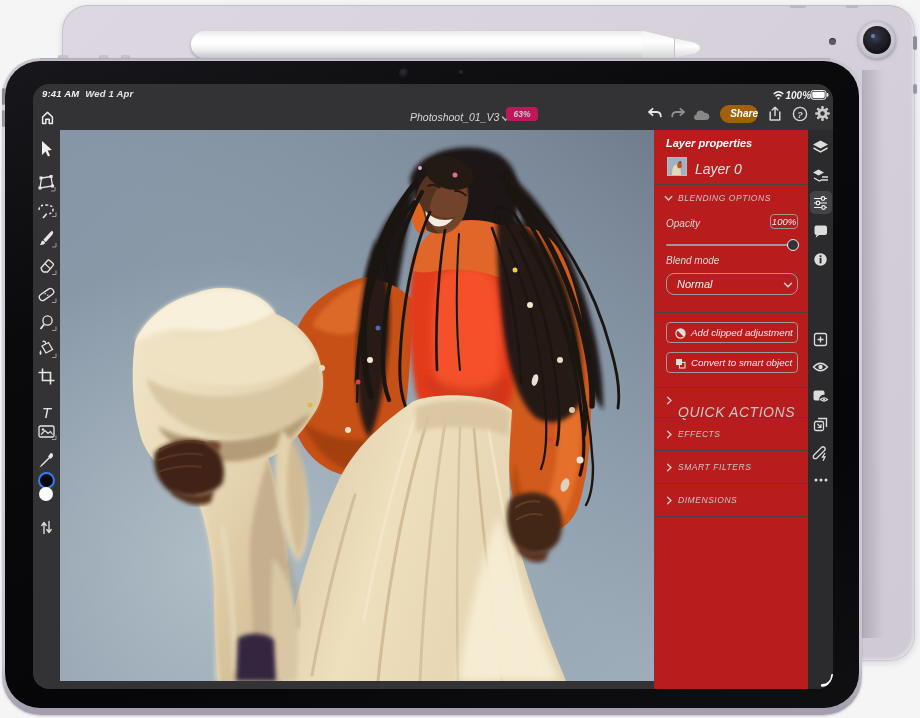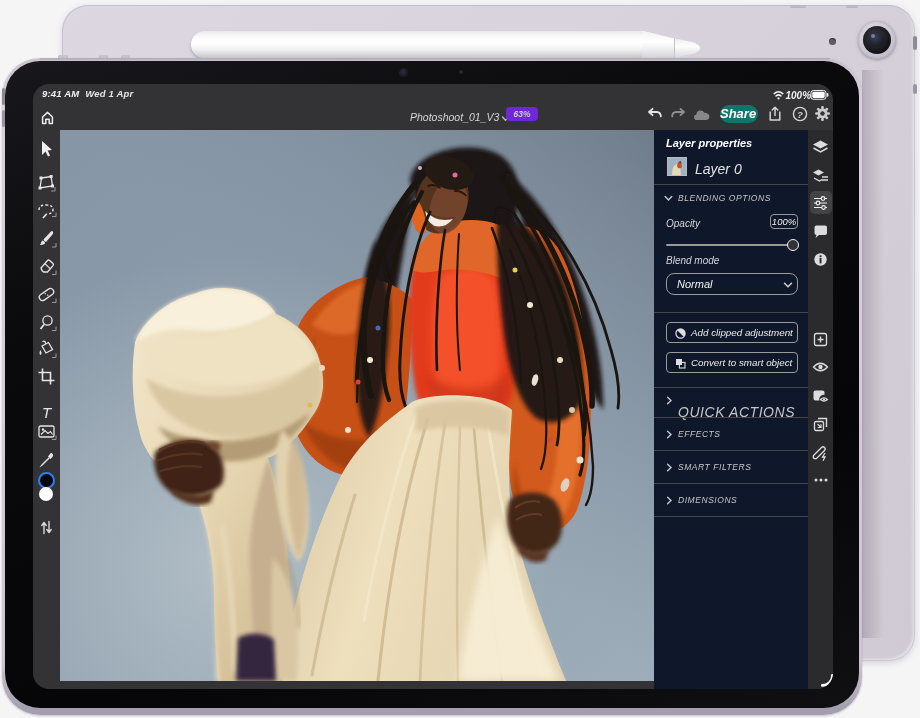--- a/index.html
+++ b/index.html
@@ -73,37 +73,37 @@
 
     <svg class="abs" style="left:7px;top:11px;" width="15" height="14" viewBox="0 0 15 14">
       <path d="M2.6 6 L7.5 1.4 L12.4 6 L12.4 12.4 L9.2 12.4 L9.2 8.2 L5.8 8.2 L5.8 12.4 L2.6 12.4 Z" fill="none" stroke="#ececec" stroke-width="1.5" stroke-linejoin="round"></path>
     </svg>
 
     <div class="abs" style="left:377px;top:11px;font-size:10.5px;color:#d6d6d6;">Photoshoot_01_V3</div>
     <svg class="abs" style="left:468px;top:16px;" width="9" height="6" viewBox="0 0 9 6">
         <path d="M1.5 1 L4.5 4.2 L7.5 1" fill="none" stroke="#bdbdbd" stroke-width="1.4" stroke-linecap="round"></path>
       </svg>
 
-    <div class="abs" style="left:473px;top:7px;width:32px;height:14px;background:#6d28d9;border-radius:4px;color:#cfcfcf;font-size:8.5px;font-weight:bold;text-align:center;line-height:15px;">63%</div>
+    <div class="abs" style="left:473px;top:7px;width:32px;height:14px;background:#be185d;border-radius:4px;color:#cfcfcf;font-size:8.5px;font-weight:bold;text-align:center;line-height:15px;">63%</div>
 
     <svg class="abs" style="left:614px;top:7px;" width="16" height="15" viewBox="0 0 16 15">
       <path d="M5.6 1.8 L2 5 L5.6 8.2" fill="none" stroke="#e4e4e4" stroke-width="1.8" stroke-linecap="round" stroke-linejoin="round"></path>
       <path d="M2.6 5 L9.8 5 Q13.8 5.4 13.8 9.4" fill="none" stroke="#e4e4e4" stroke-width="1.8" stroke-linecap="round"></path>
     </svg>
 
     <svg class="abs" style="left:637px;top:7px;" width="16" height="15" viewBox="0 0 16 15">
       <path d="M10.4 1.8 L14 5 L10.4 8.2" fill="none" stroke="#8f8f8f" stroke-width="1.8" stroke-linecap="round" stroke-linejoin="round"></path>
       <path d="M13.4 5 L6.2 5 Q2.2 5.4 2.2 9.4" fill="none" stroke="#8f8f8f" stroke-width="1.8" stroke-linecap="round"></path>
     </svg>
 
     <svg class="abs" style="left:660px;top:8px;" width="17" height="13" viewBox="0 0 17 13">
       <path d="M4.2 12 Q1 12 1 9.2 Q1 6.8 3.4 6.5 Q3.6 3.2 6.8 2.6 Q9.8 2.1 11.4 4.8 Q13 4.4 14.2 5.6 Q16.4 5.9 16.4 8.6 Q16.4 12 12.8 12 Z" fill="#878787"></path>
     </svg>
 
-    <div class="abs" style="left:687px;top:4.5px;width:38px;height:18px;background:#0f766e;border-radius:9px;color:#fff;font-size:13px;font-weight:bold;text-align:left;line-height:18px;">Share</div>
+    <div class="abs" style="left:687px;top:4.5px;width:38px;height:18px;background:#a16207;border-radius:9px;color:#fff;font-size:10px;font-weight:bold;text-align:right;line-height:18px;">Share</div>
 
     <svg class="abs" style="left:735px;top:6px;" width="14" height="16" viewBox="0 0 14 16">
       <path d="M2.2 5.6 L2.2 14 L11.8 14 L11.8 5.6" fill="none" stroke="#d4d4d4" stroke-width="1.5" stroke-linejoin="round"></path>
       <path d="M7 9.5 L7 1.7 M4.2 4 L7 1.3 L9.8 4" fill="none" stroke="#d4d4d4" stroke-width="1.5" stroke-linecap="round" stroke-linejoin="round"></path>
     </svg>
 
     <svg class="abs" style="left:759px;top:6px;" width="16" height="16" viewBox="0 0 16 16">
       <circle cx="8" cy="8" r="6.6" fill="none" stroke="#d4d4d4" stroke-width="1.4"></circle>
       <text x="8" y="11.5" text-anchor="middle" font-size="9.5" font-weight="bold" fill="#d4d4d4" font-family="Liberation Sans">?</text>
     </svg>
@@ -353,21 +353,21 @@
       <circle cx="490" cy="310" r="2.5" fill="#d84838"></circle>
           <circle cx="455" cy="140" r="2.5" fill="#e8d048"></circle>
       <ellipse cx="505" cy="355" rx="4" ry="7" fill="#ddd2c0" transform="rotate(20 505 355)"></ellipse>
       <ellipse cx="475" cy="250" rx="3" ry="6" fill="#e8e2d2" transform="rotate(15 475 250)"></ellipse>
       <circle cx="395" cy="45" r="2.5" fill="#e06a9a"></circle>
           <circle cx="360" cy="38" r="2" fill="#d8b0c8"></circle>
     </g>
   </svg>
   </div>
 
-  <div class="abs" id="panel" style="left:621px;top:46px;width:154px;height:559px;background:#0f172a;">
+  <div class="abs" id="panel" style="left:621px;top:46px;width:154px;height:559px;background:#b91c1c;">
     <div class="abs" style="left:12px;top:7px;font-size:11px;font-weight:bold;color:#ffffff;">Layer properties</div>
     <div class="abs" style="left:13px;top:27px;width:20px;height:19px;border:1px solid #bbb;box-sizing:border-box;overflow:hidden;">
       <svg width="18" height="17" viewBox="0 0 18 17">
           <rect width="18" height="17" fill="#9fb2c4"></rect>
           <path d="M4 17 Q4 9 7 7 Q10 5 12 8 L13 17 Z" fill="#e8d9b4"></path>
           <path d="M9 8 Q10 3 13 4 L14 9 Q12 11 10 10 Z" fill="#c8501e"></path>
           <path d="M10.5 5 Q11 2.5 13 3 L13.5 5.5 Z" fill="#7a4530"></path>
         </svg>
     </div>
     <div class="abs" style="left:41px;top:31px;font-size:14px;color:#e2e2e2;">Layer 0</div>

